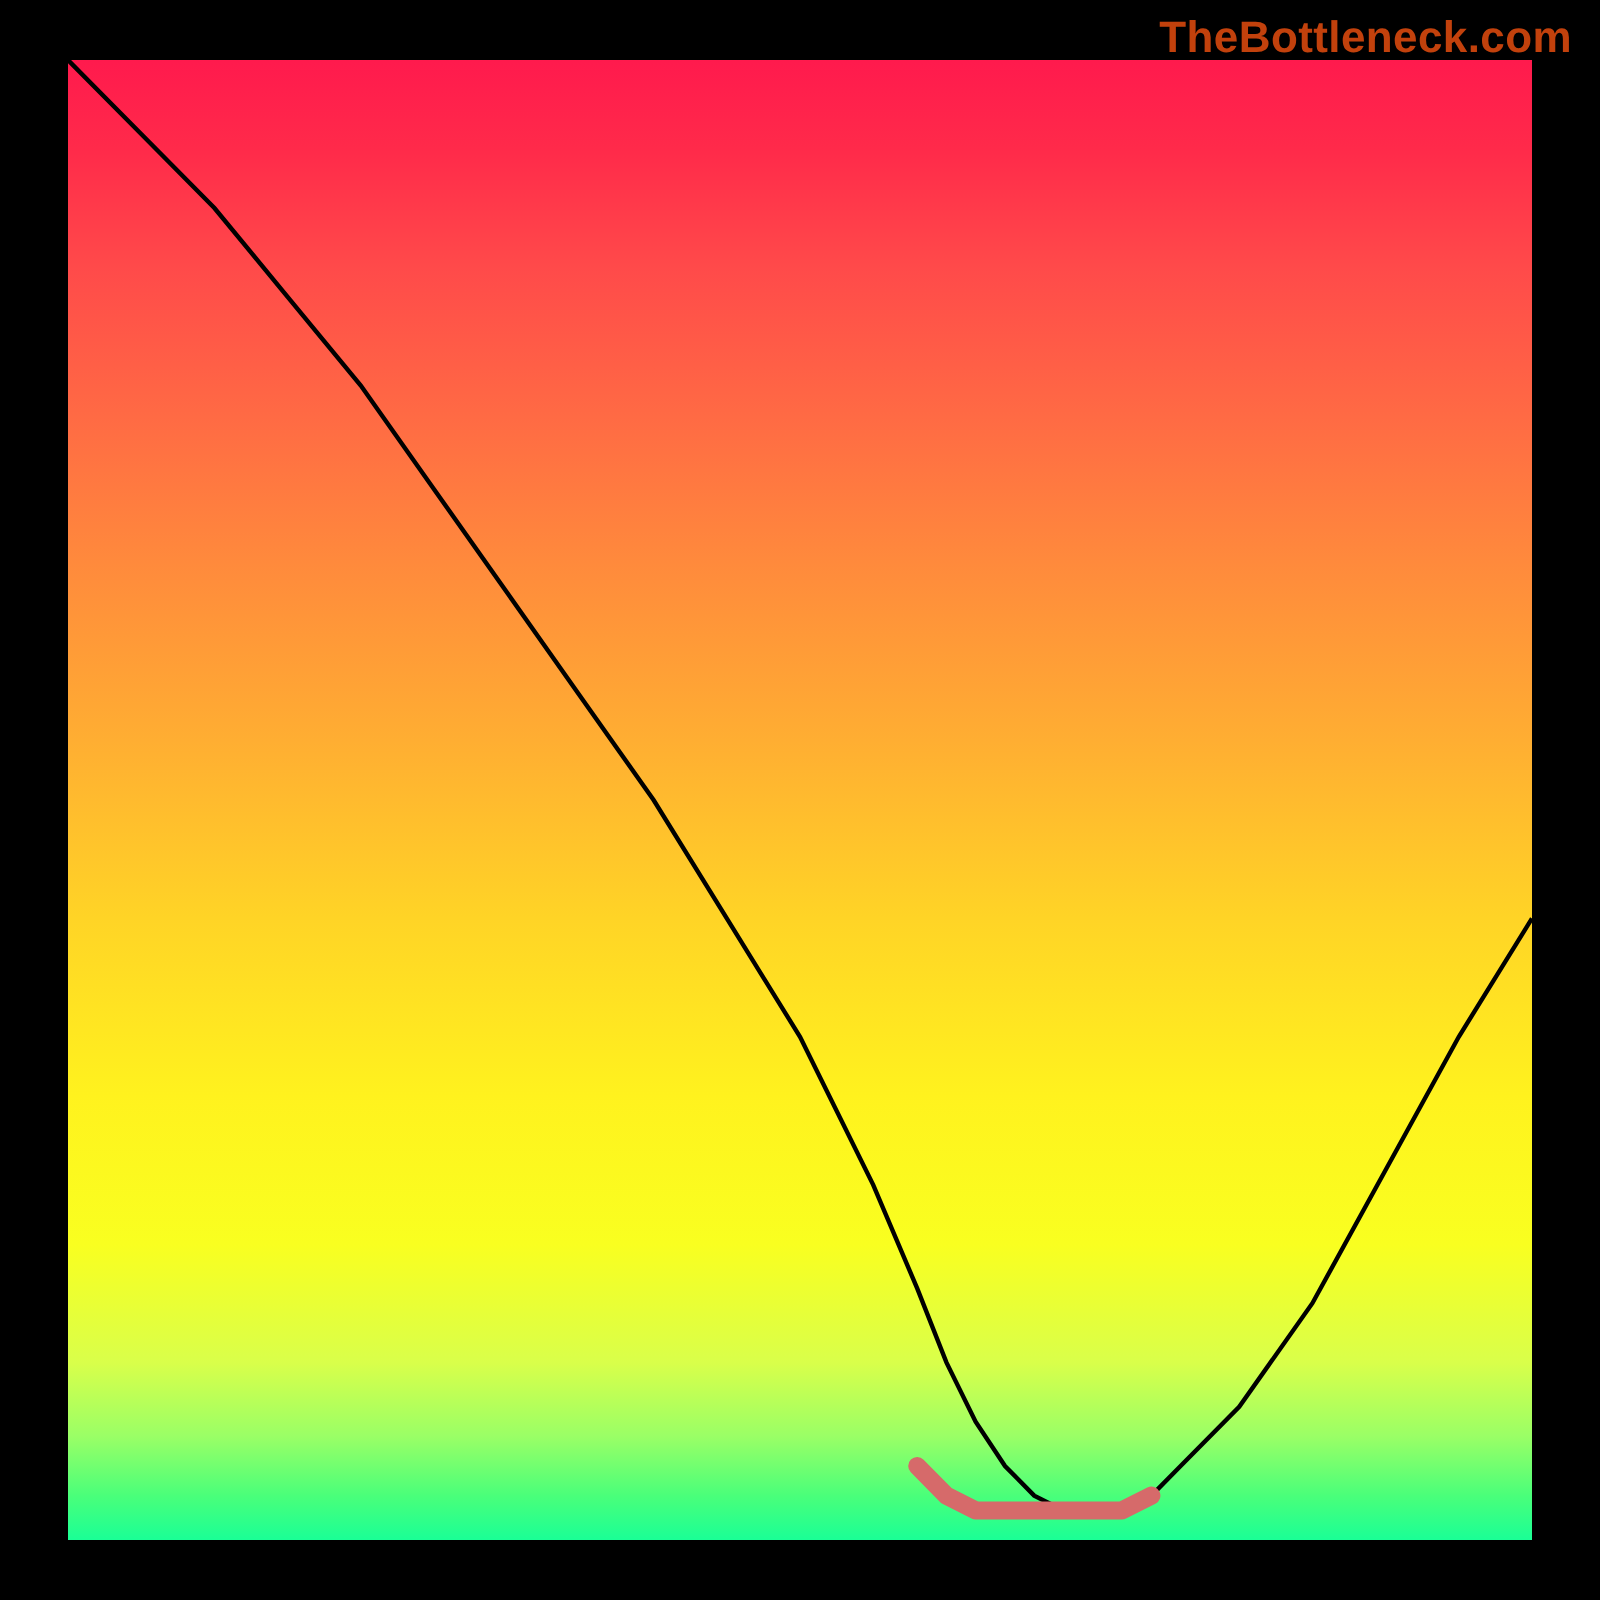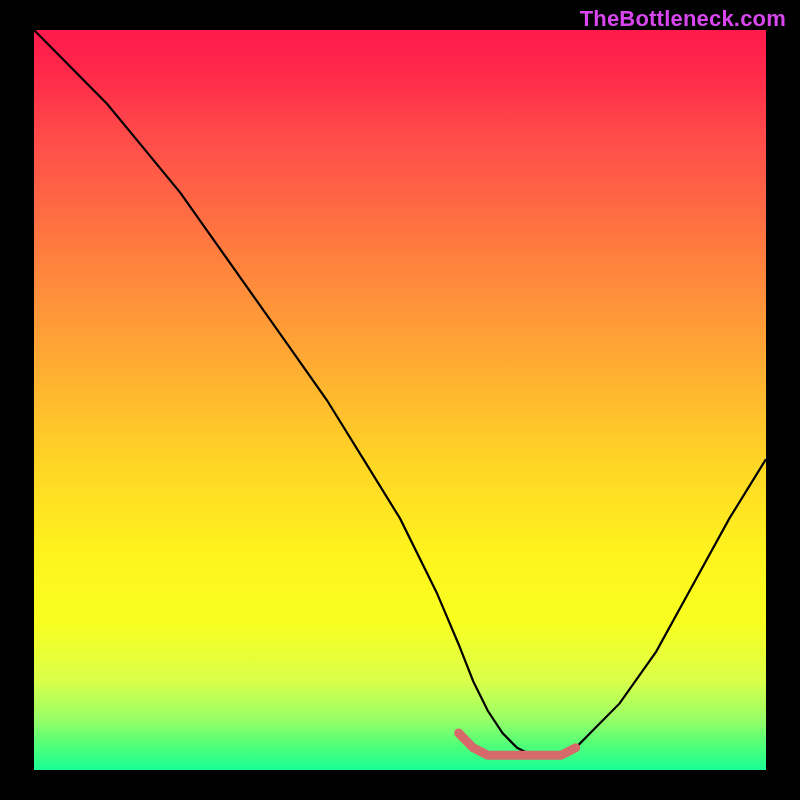--- a/index.html
+++ b/index.html
@@ -26,21 +26,21 @@
       #d9ff4a 88%,
       #9aff66 93%,
       #4aff7a 97%,
       #1aff96 100%);
   }
   .svg-layer { position: absolute; inset: 0; }
   .watermark {
     position: absolute;
     top: 6px; right: 14px;
     font: 600 22px Arial, Helvetica, sans-serif;
-    color: #d946ef;
+    color: #c2410c;
     letter-spacing: 0.2px;
     user-select: none;
   }
 </style>
 </head>
 <body>
 
 <div class="wrap">
   <div class="plot-area">
     <div class="gradient-bg"></div>

